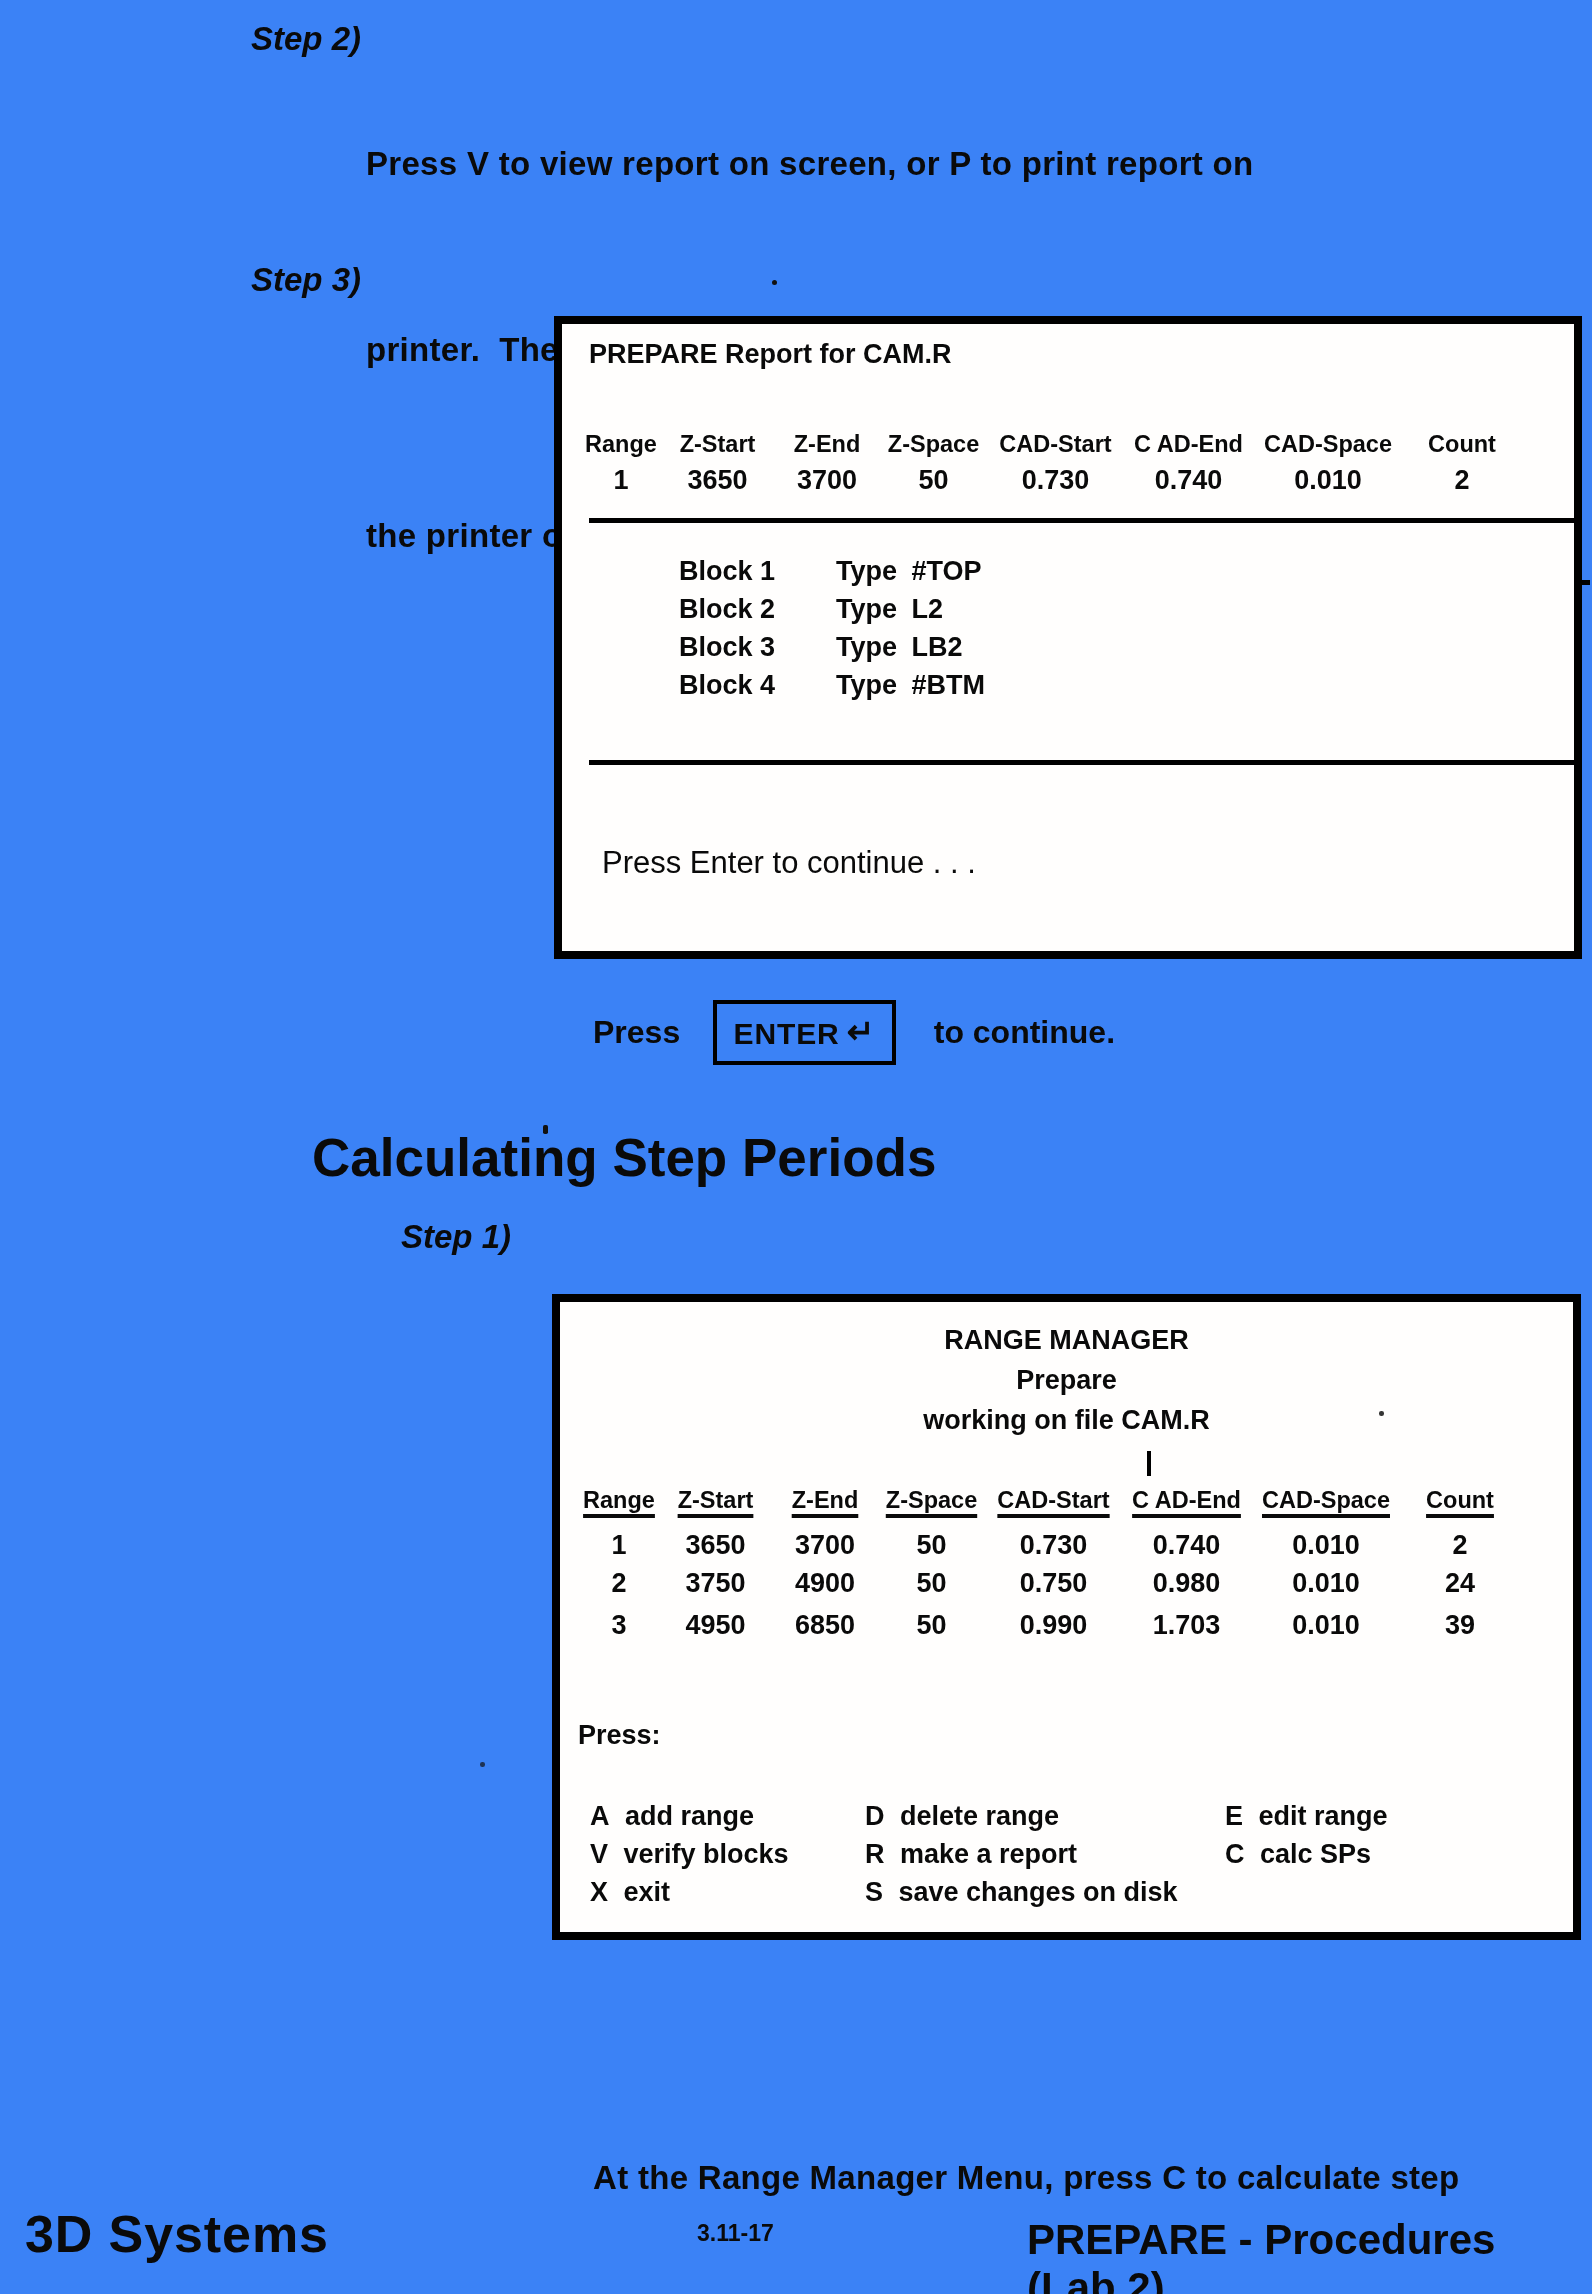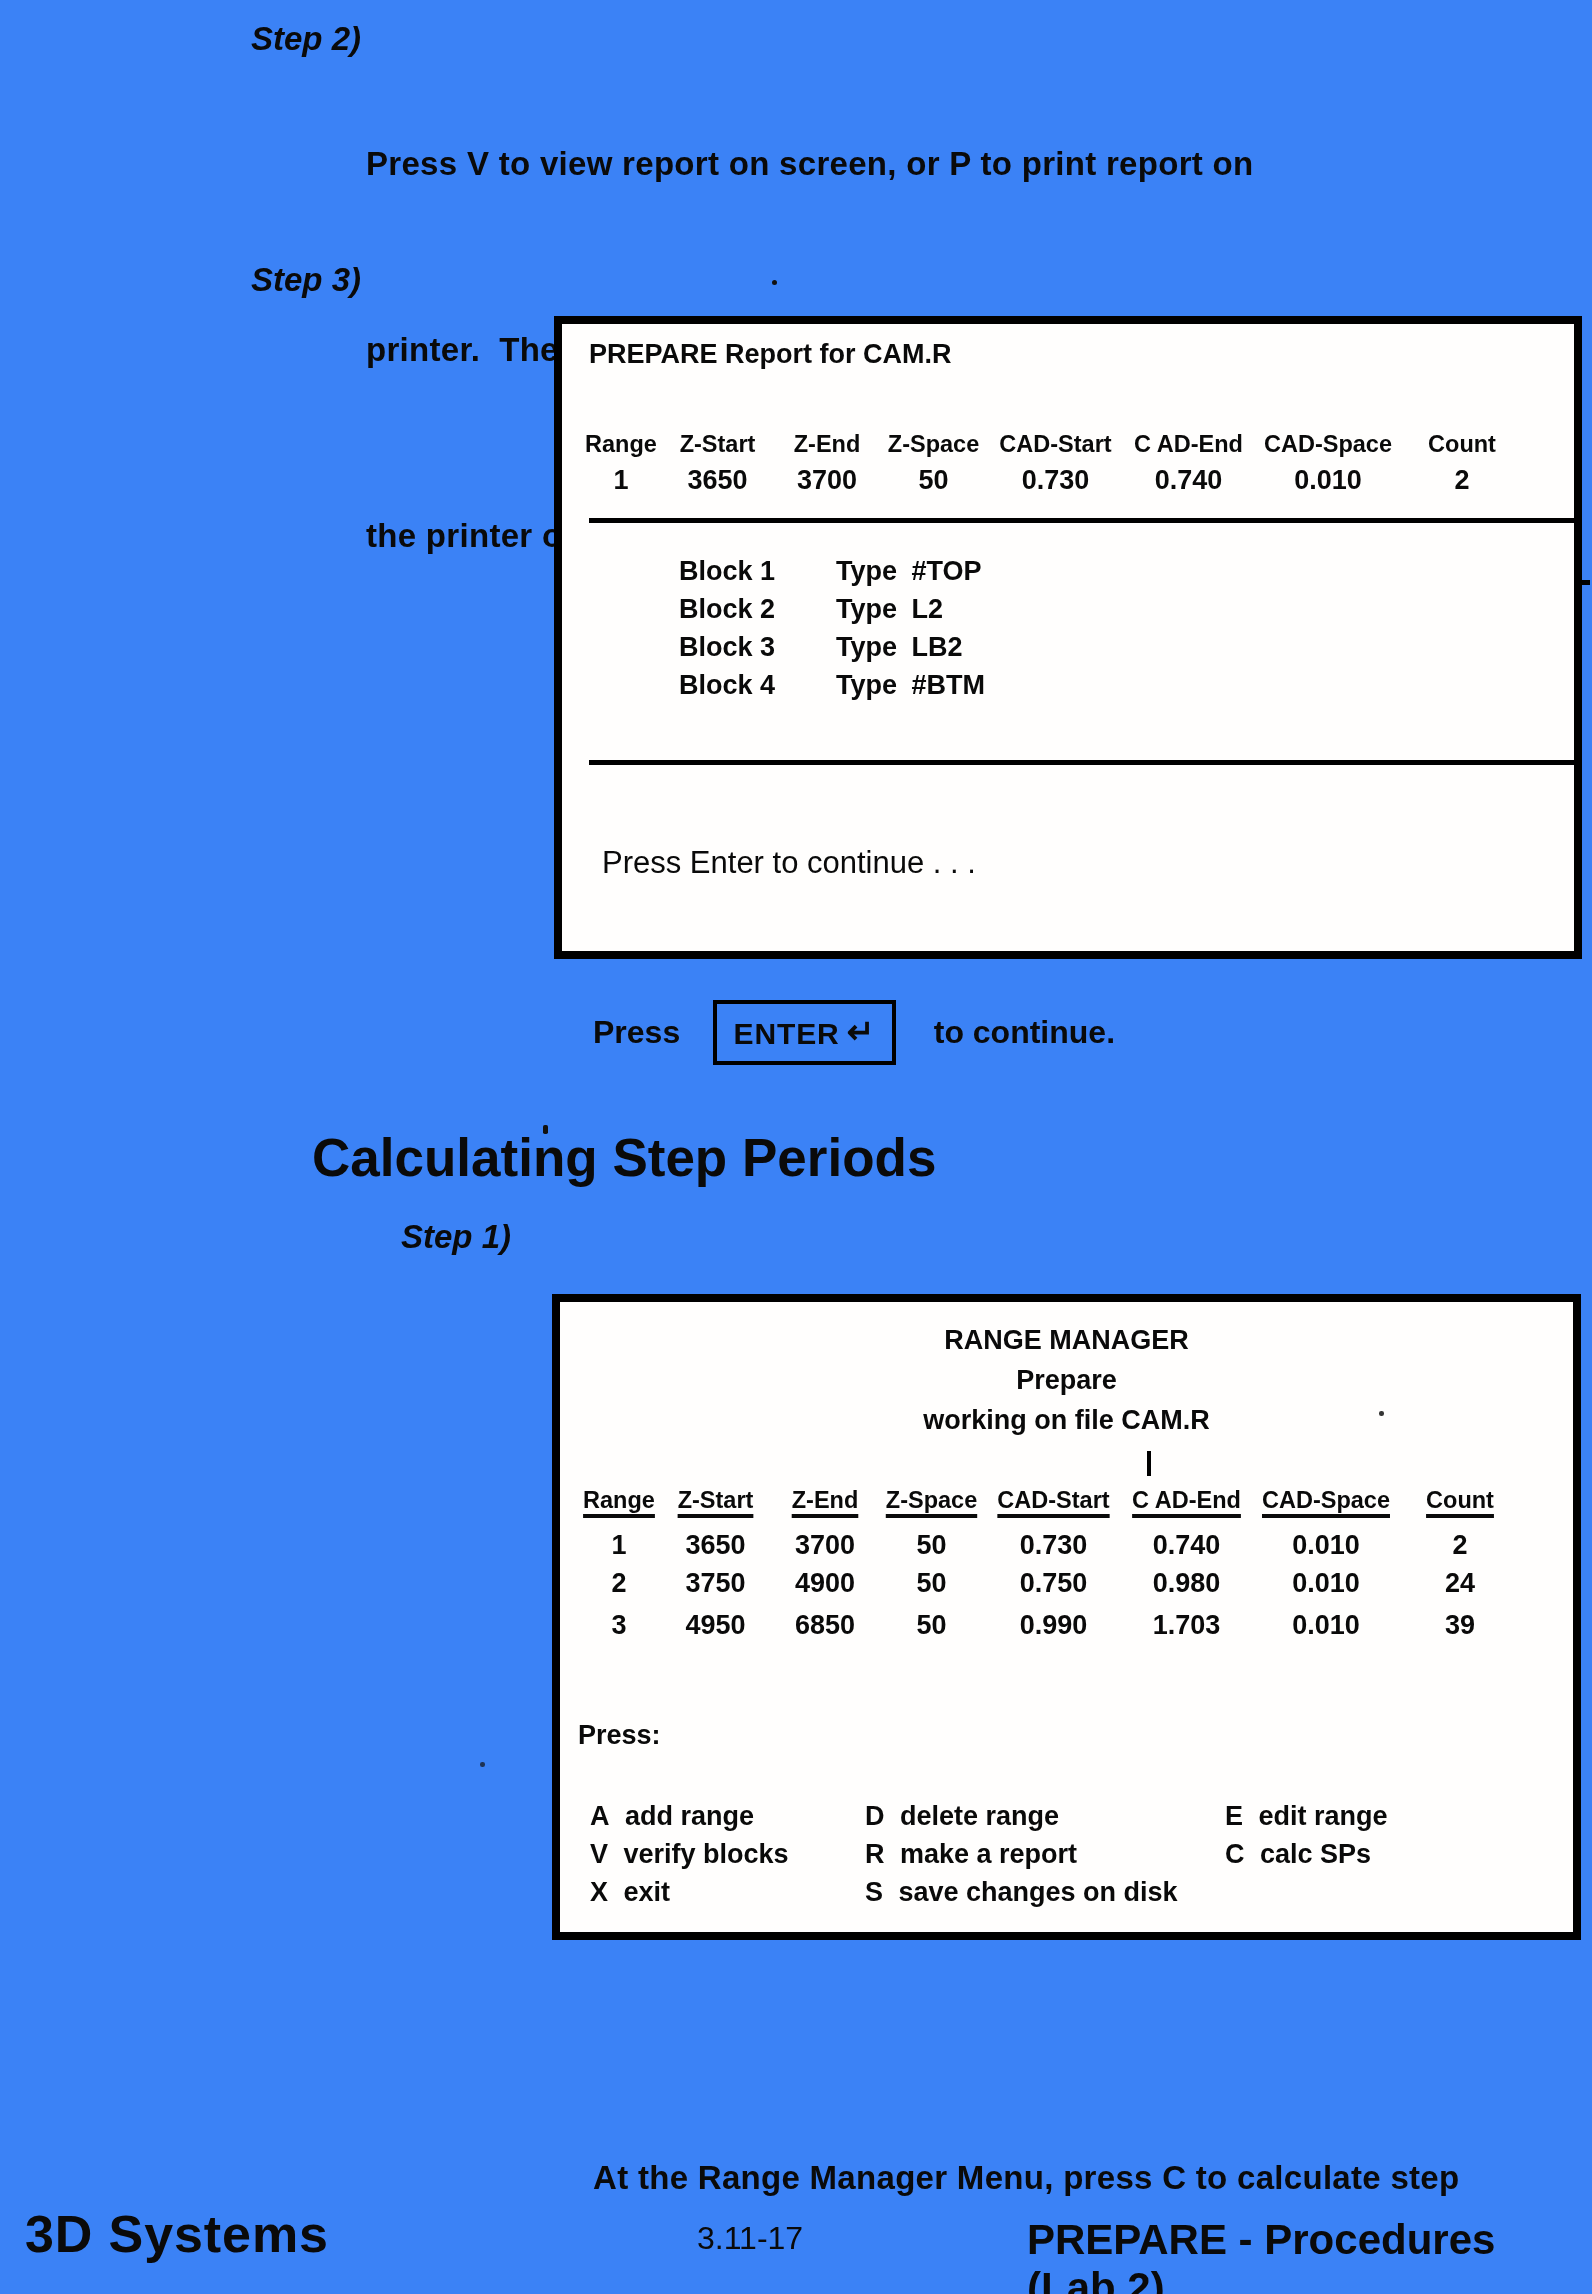--- a/index.html
+++ b/index.html
@@ -41,21 +41,21 @@
   .m0{left:30px} .m1{left:305px} .m2{left:665px}
   .mkey { margin-right:15.4px; }
 
   .enter-line { position:absolute; left:593px; top:1000px; display:flex; align-items:center; font-size:32px; font-weight:bold; }
   .enter-press { margin-right:33px; }
   .key-box { border:4.5px solid #000; padding:8.1px 16.3px 10px 16.3px; display:flex; align-items:flex-end; font-size:30px; letter-spacing:0.9px; }
   .ret-glyph { margin-left:7.2px; font-size:33px; font-weight:bold; }
   .enter-suffix { margin-left:38px; }
 
   .footer-brand { position:absolute; left:25px; top:2204px; font-size:52px; font-weight:bold; letter-spacing:0.9px; }
-  .footer-page { position:absolute; left:697px; top:2220px; font-size:32px; font-weight:normal; }
+  .footer-page { position:absolute; left:697px; top:2220px; font-size:23px; font-weight:bold; }
   .footer-section { position:absolute; left:1027px; top:2216px; font-size:42px; font-weight:bold; }
 
   
   .speck { position:absolute; background:#111; border-radius:50%; }
   #speck-1 { left:772px; top:280px; width:5.4px; height:5.4px; }
   #speck-2 { left:1379px; top:1411px; width:4.5px; height:4.5px; opacity:.85; }
   #speck-3 { left:480px; top:1762px; width:4.5px; height:4.5px; opacity:.7; }
   #speck-4 { left:543px; top:1125px; width:4.5px; height:9px; border-radius:1.8px; }
   .dash-mark { position:absolute; left:1575px; top:580px; width:15.4px; height:4.5px; background:#000; }
 </style>

